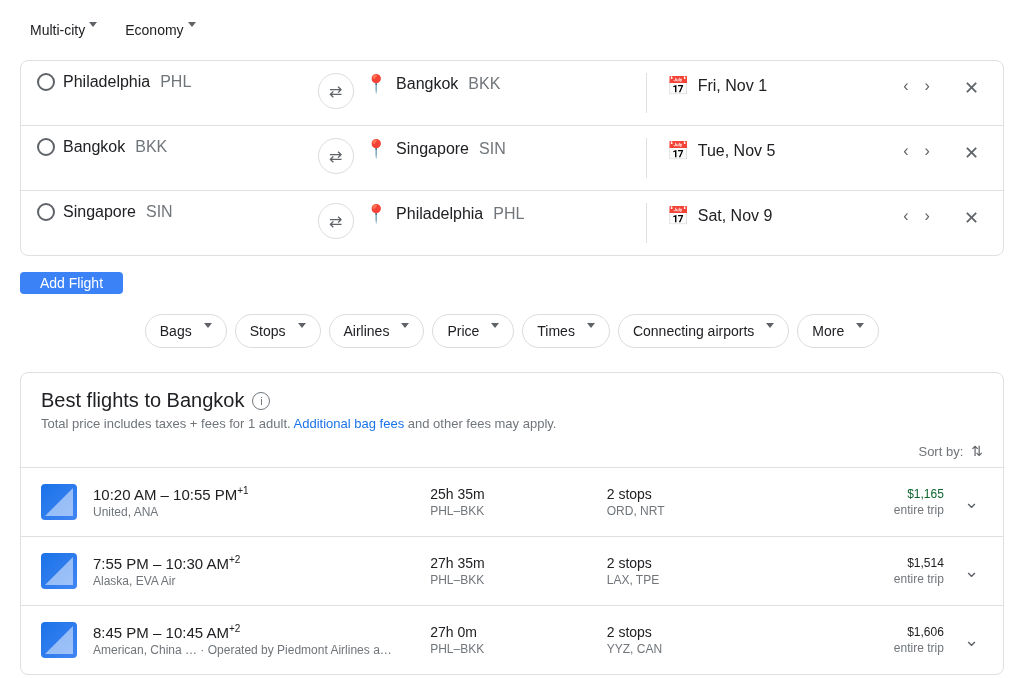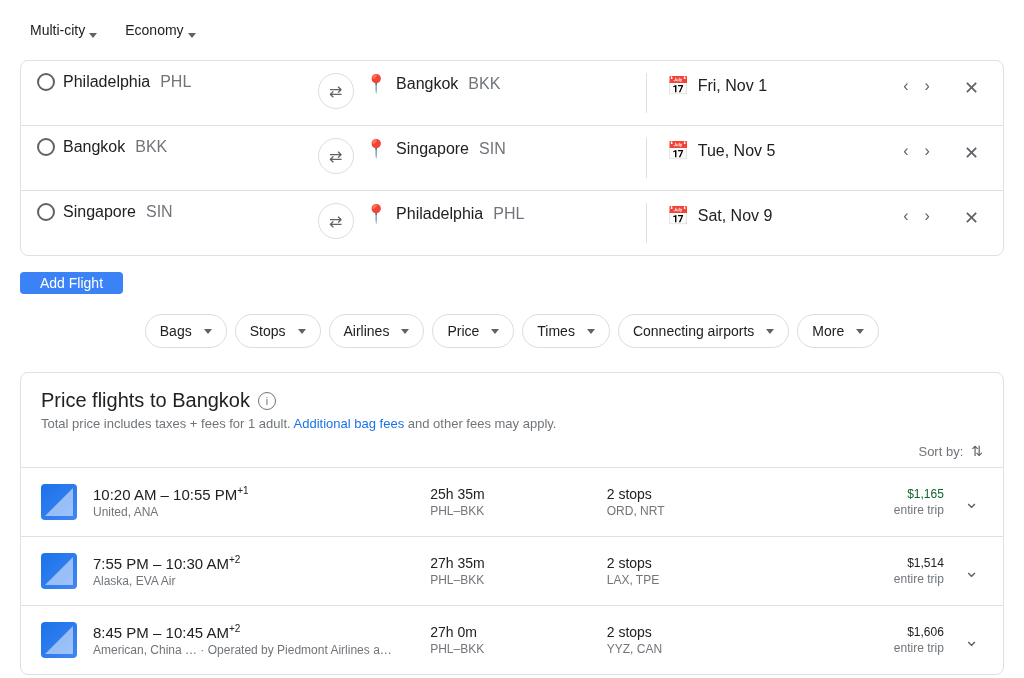--- a/index.html
+++ b/index.html
@@ -16,21 +16,21 @@
     }
     
     .top-bar {
       display: flex;
       gap: 8px;
       margin-bottom: 16px;
       align-items: center;
     }
     .top-btn {
       display: flex;
-      align-items: flex-end;
+      align-items: flex-start;
       gap: 4px;
       border: none;
       background: none;
       cursor: pointer;
       font-size: 14px;
       color: #202124;
       padding: 6px 10px;
       border-radius: 4px;
     }
     .chevron-down {
@@ -158,21 +158,20 @@
     
     .filter-bar {
       display: flex;
       gap: 8px;
       margin-bottom: 24px;
       flex-wrap: wrap;
       justify-content: center;
     }
     .filter-btn {
       display: flex;
-      align-items: center;
       gap: 12px;
       border: 1px solid #dadce0;
       border-radius: 20px;
       background: #fff;
       cursor: pointer;
       font-size: 14px;
       color: #202124;
       padding: 8px 14px;
     }
     
@@ -453,21 +452,21 @@
     <button class="filter-btn">
       <span>More</span>
       <span class="chevron-down"></span>
     </button>
   </div>
 
   
   <div class="results-section">
     <div class="results-header">
       <div class="results-title">
-        <span>Price flights to Bangkok</span>
+        <span>Best flights to Bangkok</span>
         <span class="info-icon">i</span>
       </div>
       <div class="results-subtitle">
         <span>Total price includes taxes + fees for 1 adult.</span>
         <a href="#">Additional bag fees</a>
         <span> and other fees may apply.</span>
       </div>
     </div>
     <div class="sort-row">
       <span class="sort-label">Sort by:</span>

